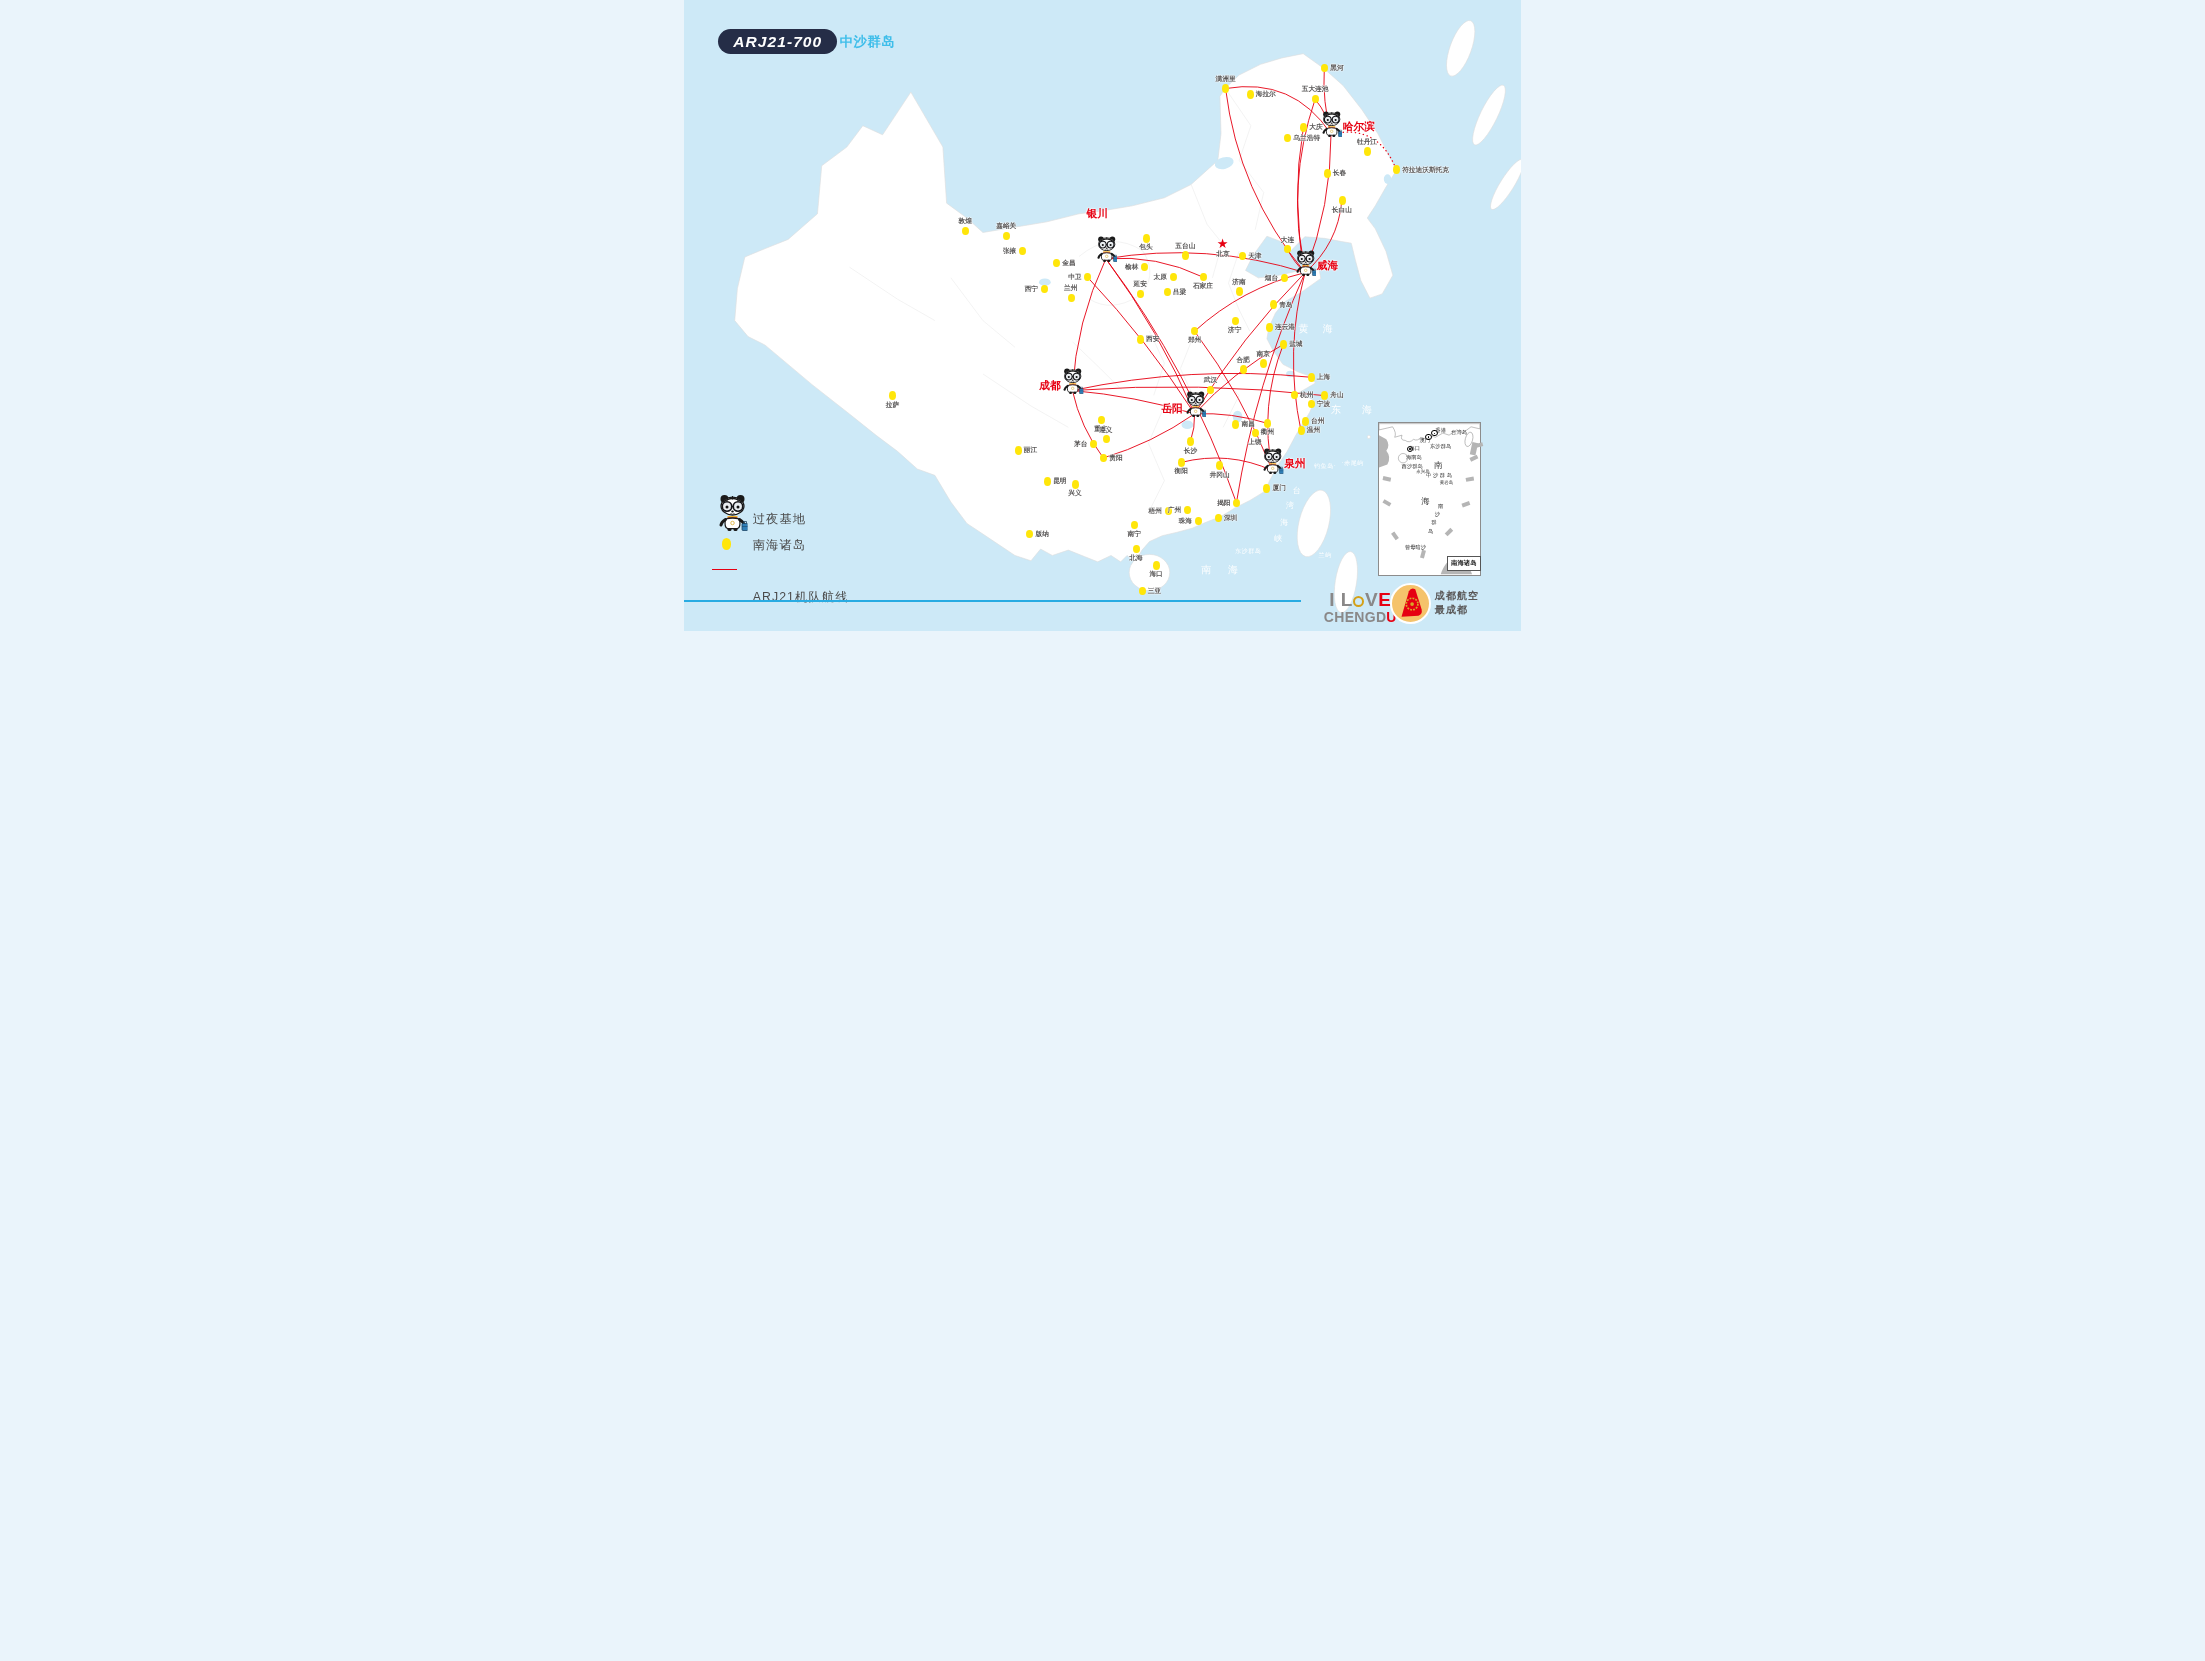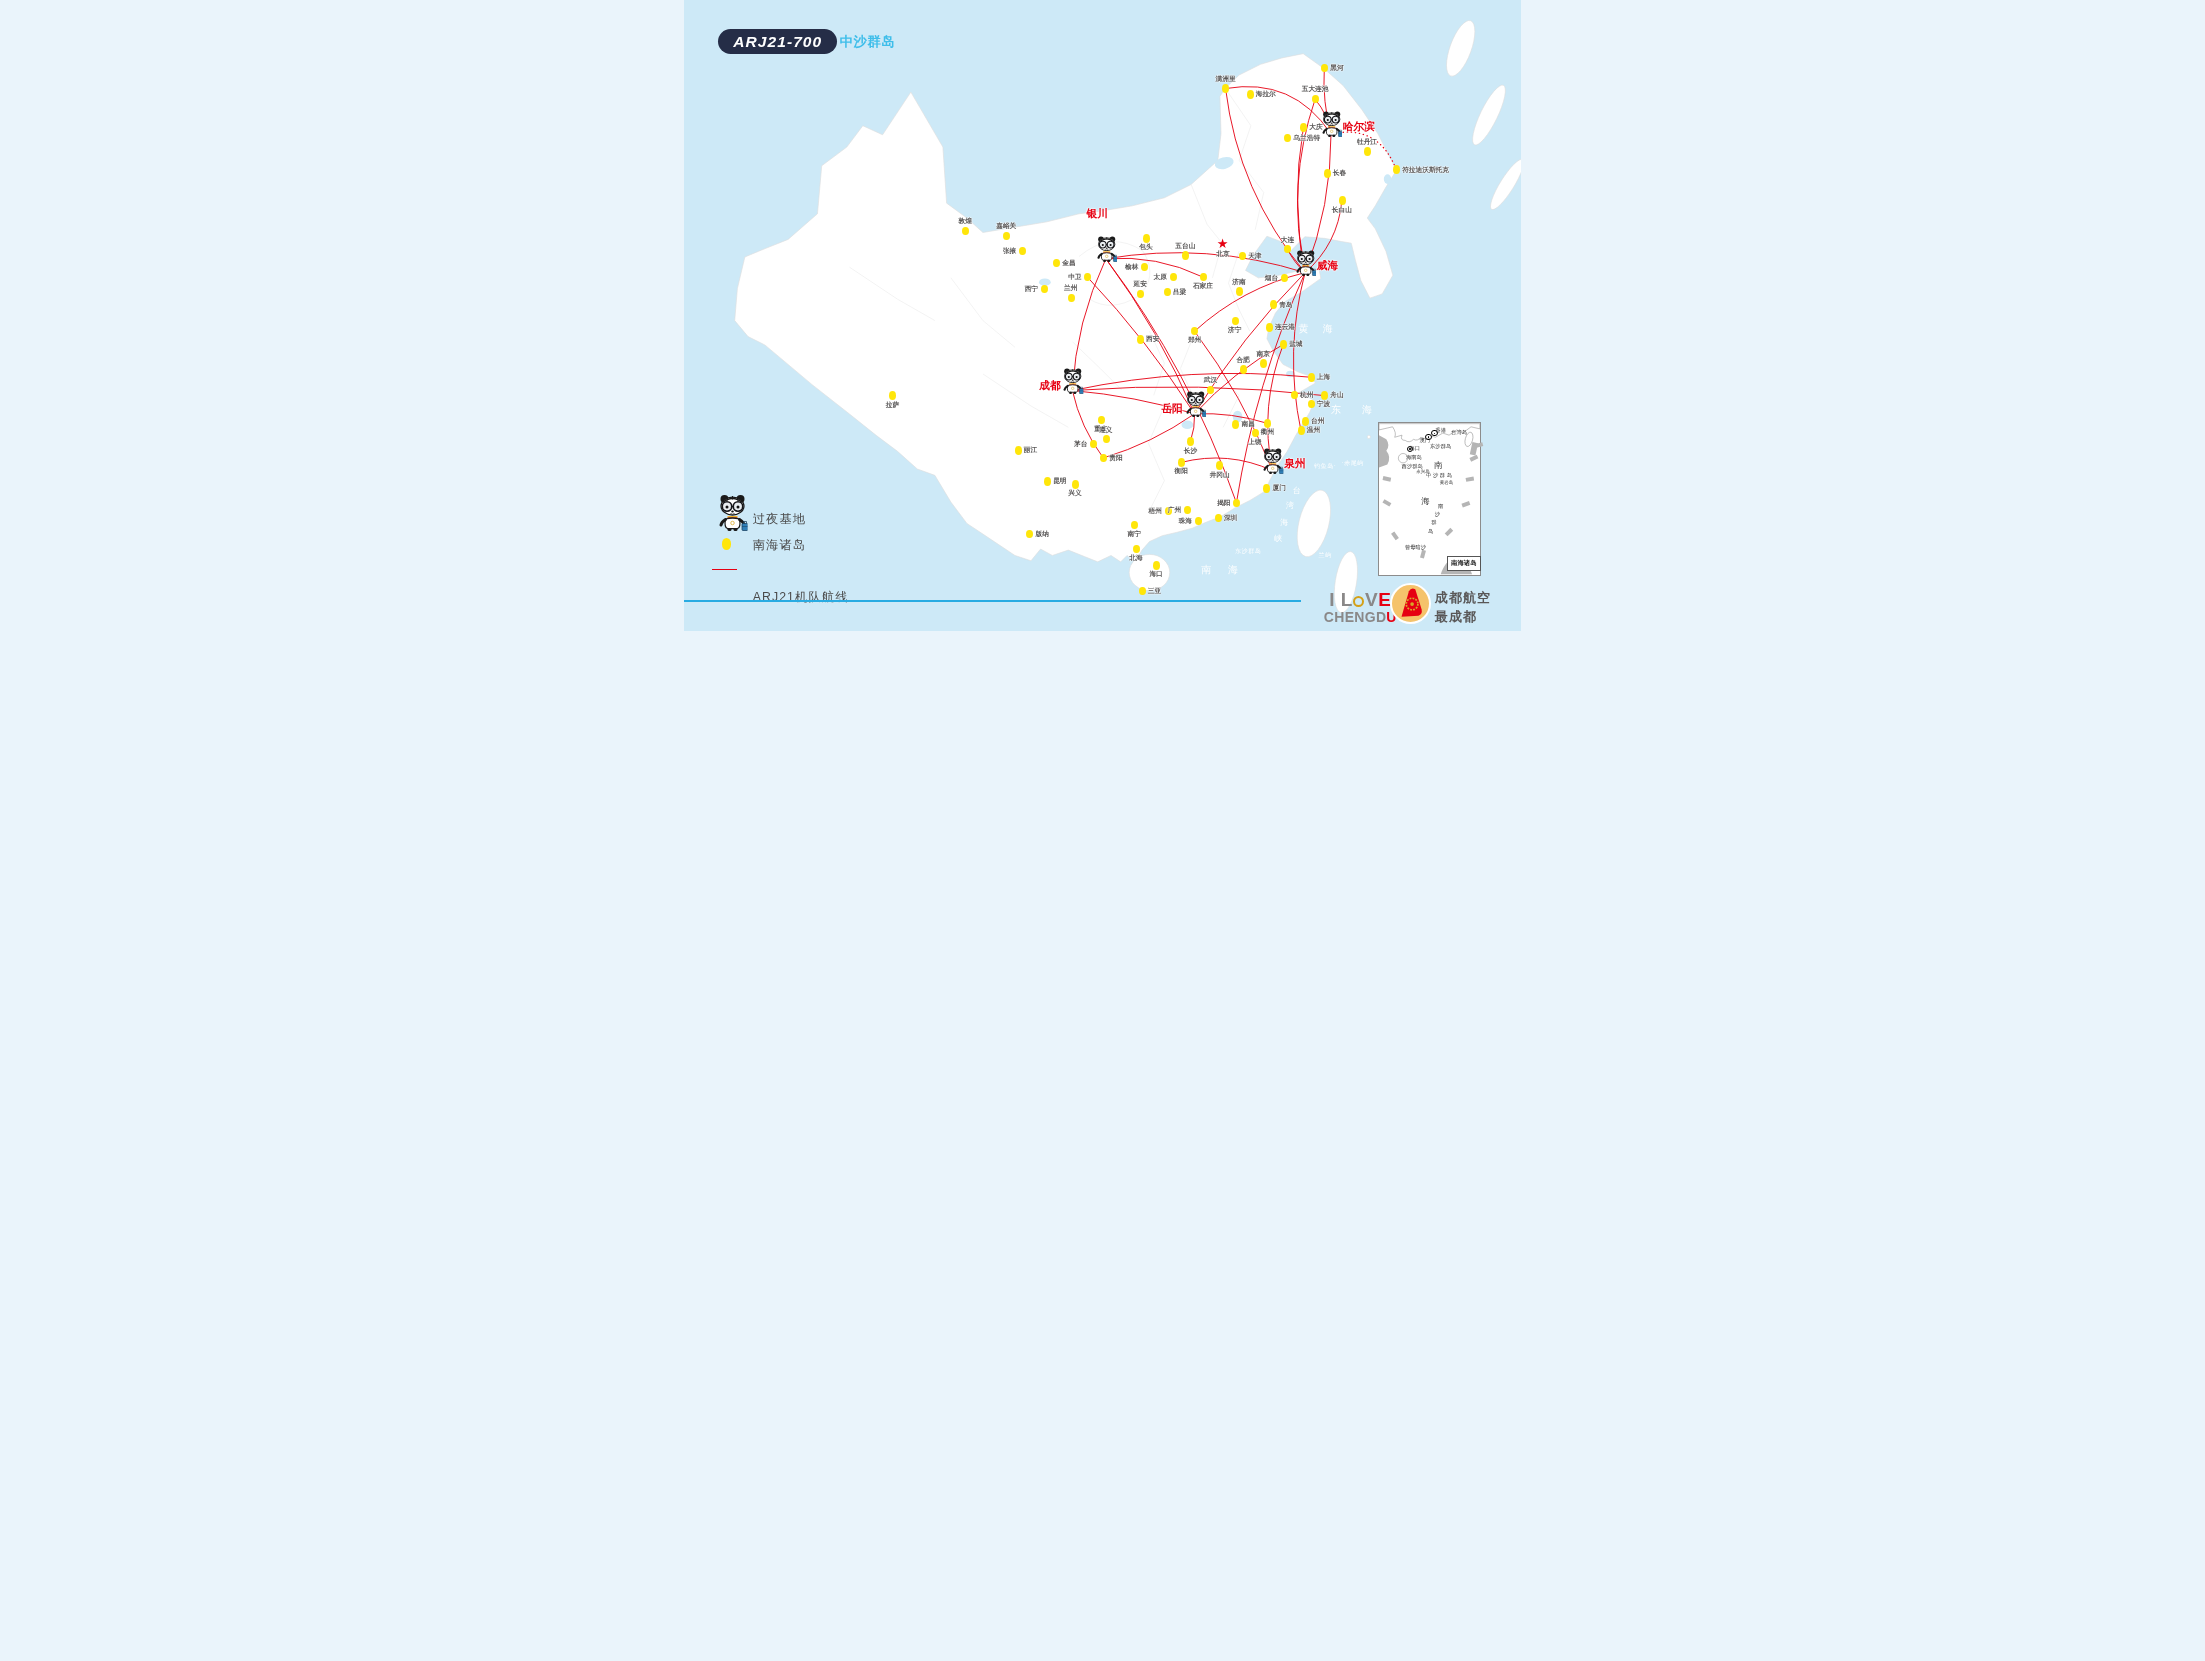--- a/index.html
+++ b/index.html
@@ -65,21 +65,21 @@
                font-family:"Liberation Serif",serif;font-weight:bold;font-size:6.4px;color:#222;z-index:6;}
   
   #blueline{position:absolute;left:0;top:95.1%;width:73.7%;height:2.1px;background:var(--line_blue,#29abe2);}
   #ilove{position:absolute;left:75.6%;top:93.3%;width:10.4%;text-align:center;color:#8a8888;font-weight:bold;line-height:1.12;}
   #ilove .l1{font-size:19px;letter-spacing:0.5px;}
   #ilove .l2{font-size:14px;letter-spacing:0.3px;}
   #ilove .ring{display:inline-block;width:7px;height:7px;border:2.4px solid #d4a017;border-radius:50%;vertical-align:-1.1px;margin:0 0.5px;}
   #ilove .red{color:var(--red,#e60012);}
   #taillogo{position:absolute;left:84.4%;top:92.4%;width:37px;height:37px;border-radius:50%;
             background:#f5c36b;border:2.1px solid #fff;}
-  #cn-logo{position:absolute;left:89.7%;top:93.3%;font-size:13px;font-weight:bold;color:#595757;
+  #cn-logo{position:absolute;left:89.7%;top:93.3%;font-size:10px;font-weight:bold;color:#595757;
            letter-spacing:1.1px;line-height:1.45;}
 </style>
 </head>
 <body>
 
 <div id="stage" style="--sea: #cde9f7; --red: #e60012; --dot: #ffe60a; --navy: #252d47; --cyan: #3fbeea; --line_blue: #29abe2; --label: #595757;">
 
   <svg id="basemap" viewBox="0 0 1568 1181">
     <defs>
       <symbol id="panda" viewBox="0 0 60 76">

